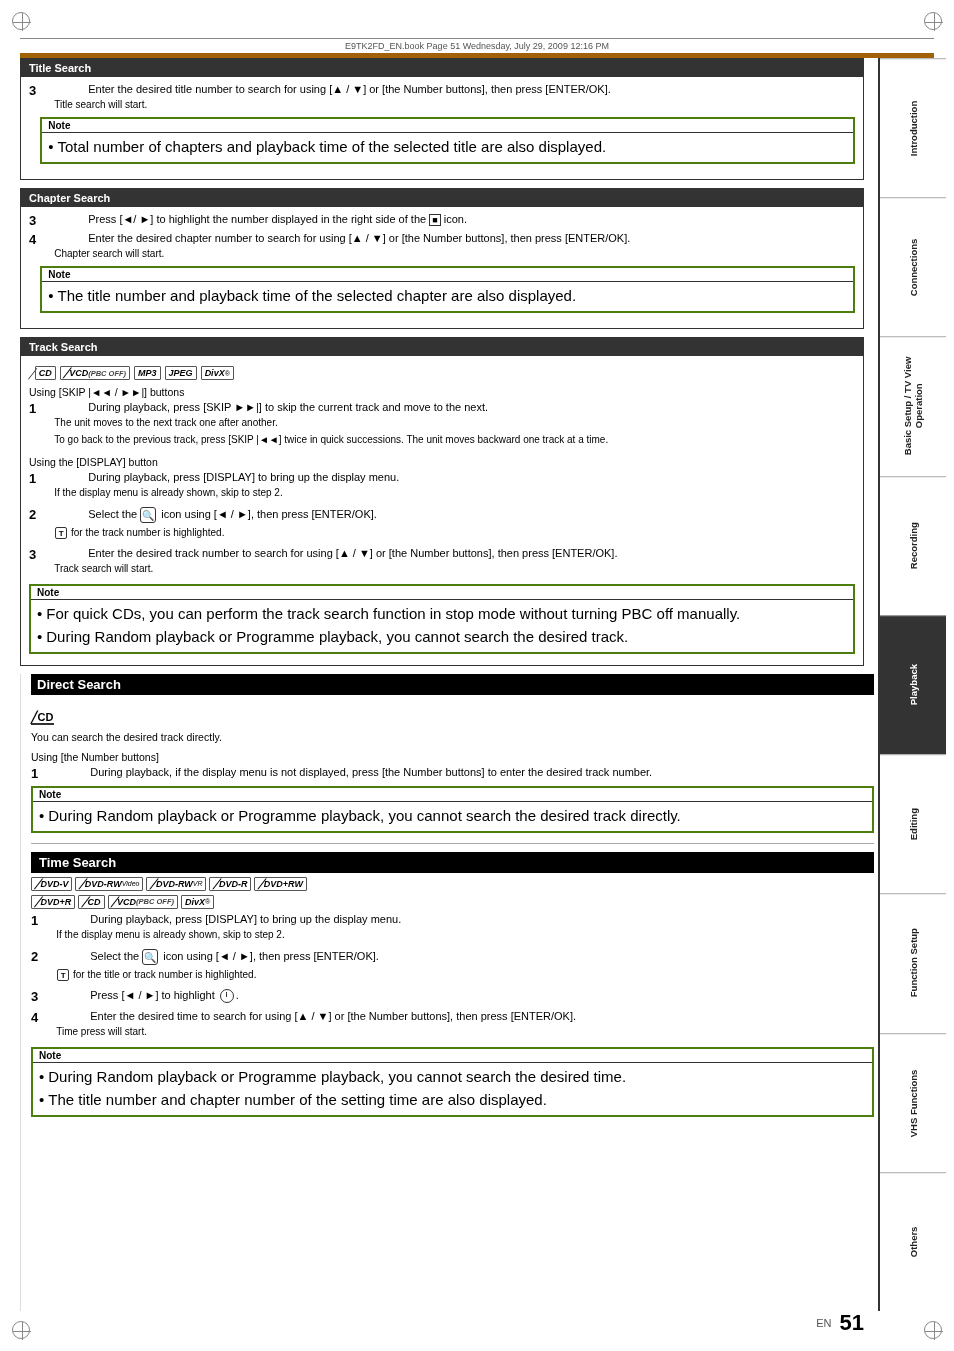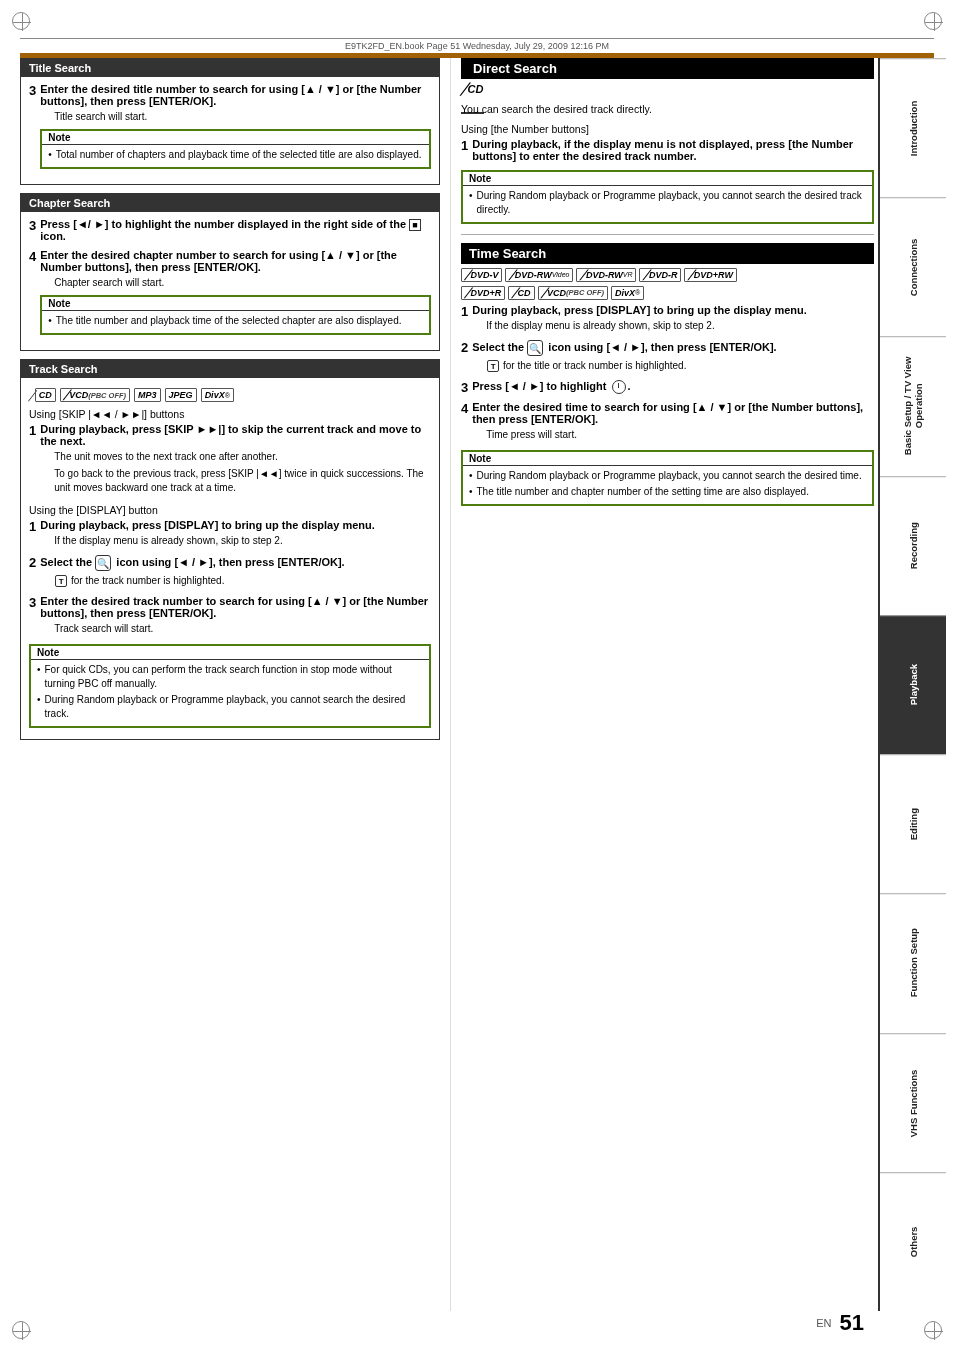--- a/index.html
+++ b/index.html
@@ -43,20 +43,21 @@
       color: #555;
       display: flex;
       justify-content: center;
       align-items: center;
     }
 
     .main-content {
       position: absolute;
       top: 58px; left: 20px; right: 20px; bottom: 40px;
       display: flex;
+      flex-direction: column;
     }
 
     .left-column {
       flex: 0 0 430px;
       padding-right: 10px;
     }
 
     .right-column {
       flex: 1;
       padding-left: 10px;
@@ -104,23 +105,24 @@
       font-weight: bold;
       font-size: 11px;
       padding: 3px 8px;
     }
 
     .section-content {
       padding: 6px 8px;
     }
 
     .step-bold {
-      font-weight: bold;
+      font-weight: normal;
       font-size: 11px;
       margin-bottom: 3px;
+      margin-left: 48px;
     }
 
     .step-number {
       font-weight: bold;
       font-size: 13px;
       margin-right: 4px;
     }
 
     .step-item {
       display: flex;
@@ -152,21 +154,21 @@
 
     .note-header {
       font-weight: bold;
       font-size: 10px;
       padding: 1px 6px;
       border-bottom: 1px solid #333;
     }
 
     .note-content {
       padding: 3px 6px;
-      font-size: 10px;
+      font-size: 15px;
       line-height: 1.4;
     }
 
     .note-bullet {
       display: flex;
       align-items: flex-start;
       margin-bottom: 2px;
     }
 
     .note-bullet::before {
@@ -265,22 +267,22 @@
       border: none;
       border-top: 1px solid #aaa;
       margin: 8px 0;
     }
 
     .direct-search-header {
       background: #000;
       color: #fff;
       font-weight: bold;
       font-size: 13px;
-      padding: 3px 12px;
-      margin-bottom: 4px;
+      padding: 3px 6px;
+      margin-bottom: 16px;
     }
 
     .time-search-header {
       background: #000;
       color: #fff;
       font-weight: bold;
       font-size: 13px;
       padding: 3px 8px;
       margin-bottom: 4px;
     }
@@ -427,21 +429,21 @@
     </div>
 
   </div>
 
   <div class="right-column">
 
     <div style="margin-bottom: 10px;">
       <div class="direct-search-header">Direct Search</div>
 
       <div style="margin: 4px 0 6px 0;">
-        <span style="font-style:italic;font-weight:bold;font-size:11px;border-bottom:2px solid #333;padding-bottom:17px;">╱CD</span>
+        <span style="font-weight:bold;font-size:11px;border-bottom:2px solid #333;padding-bottom:0;">╱CD</span>
       </div>
 
       <div class="normal-text">You can search the desired track directly.</div>
 
       <div class="subsection-title">Using [the Number buttons]</div>
 
       <div class="step-item">
         <span class="step-number">1</span>
         <div class="step-body">
           <div class="step-bold">During playback, if the display menu is not displayed, press [the Number buttons] to enter the desired track number.</div>

